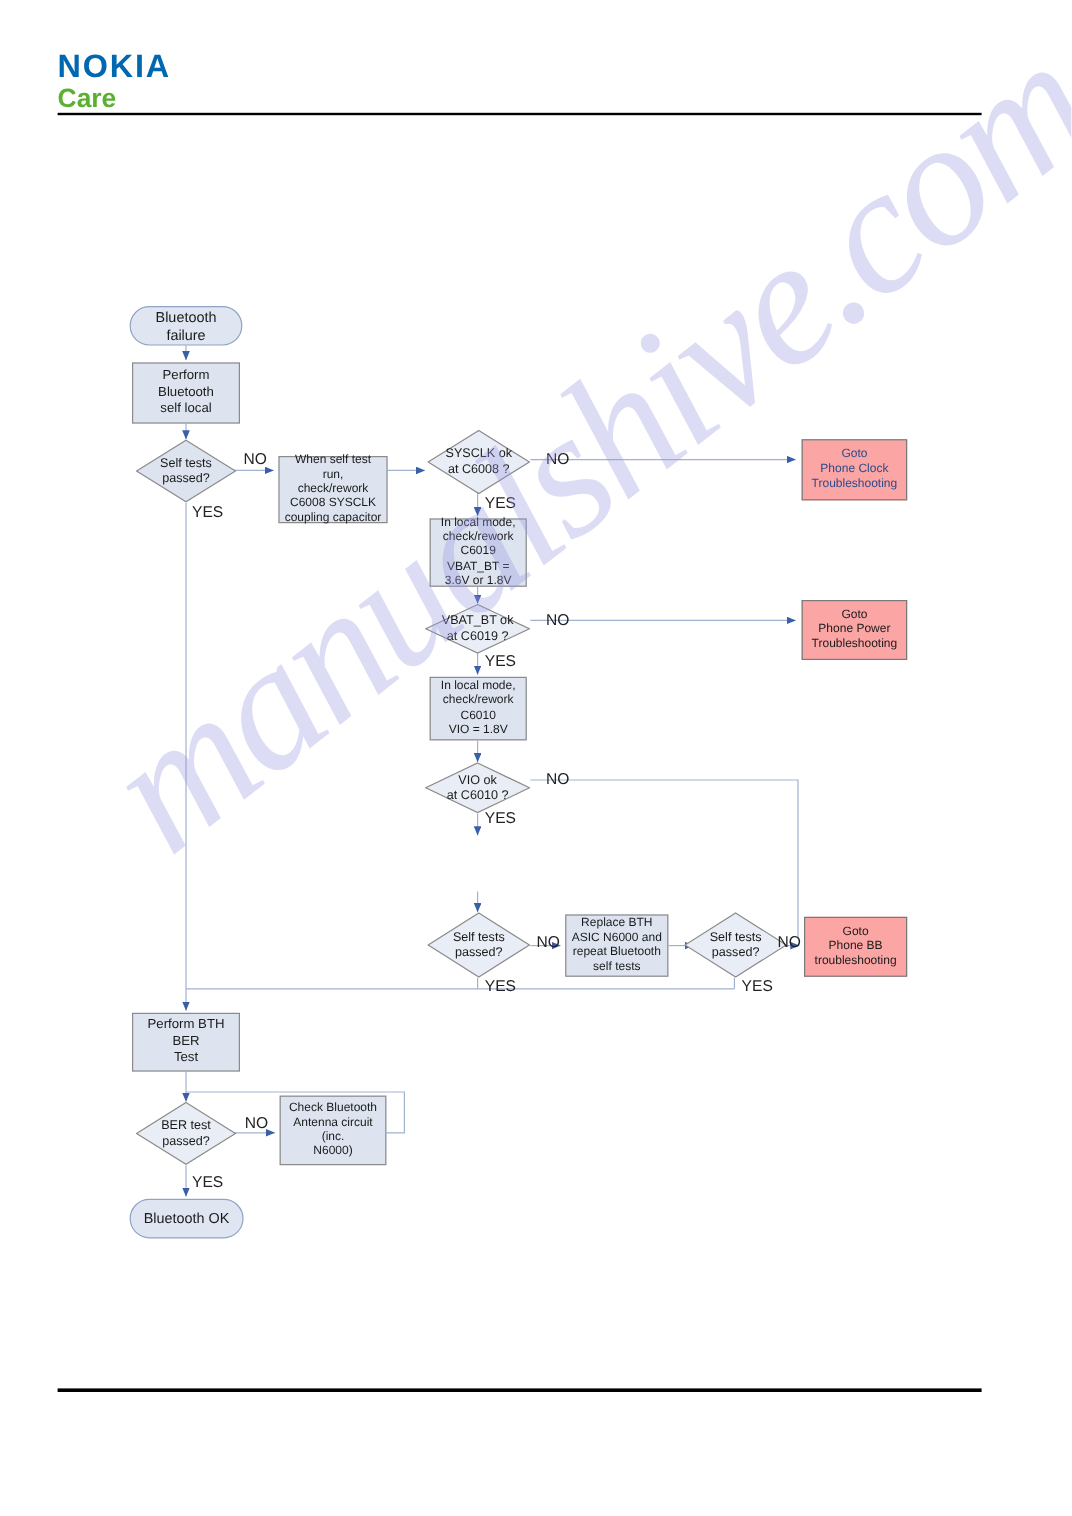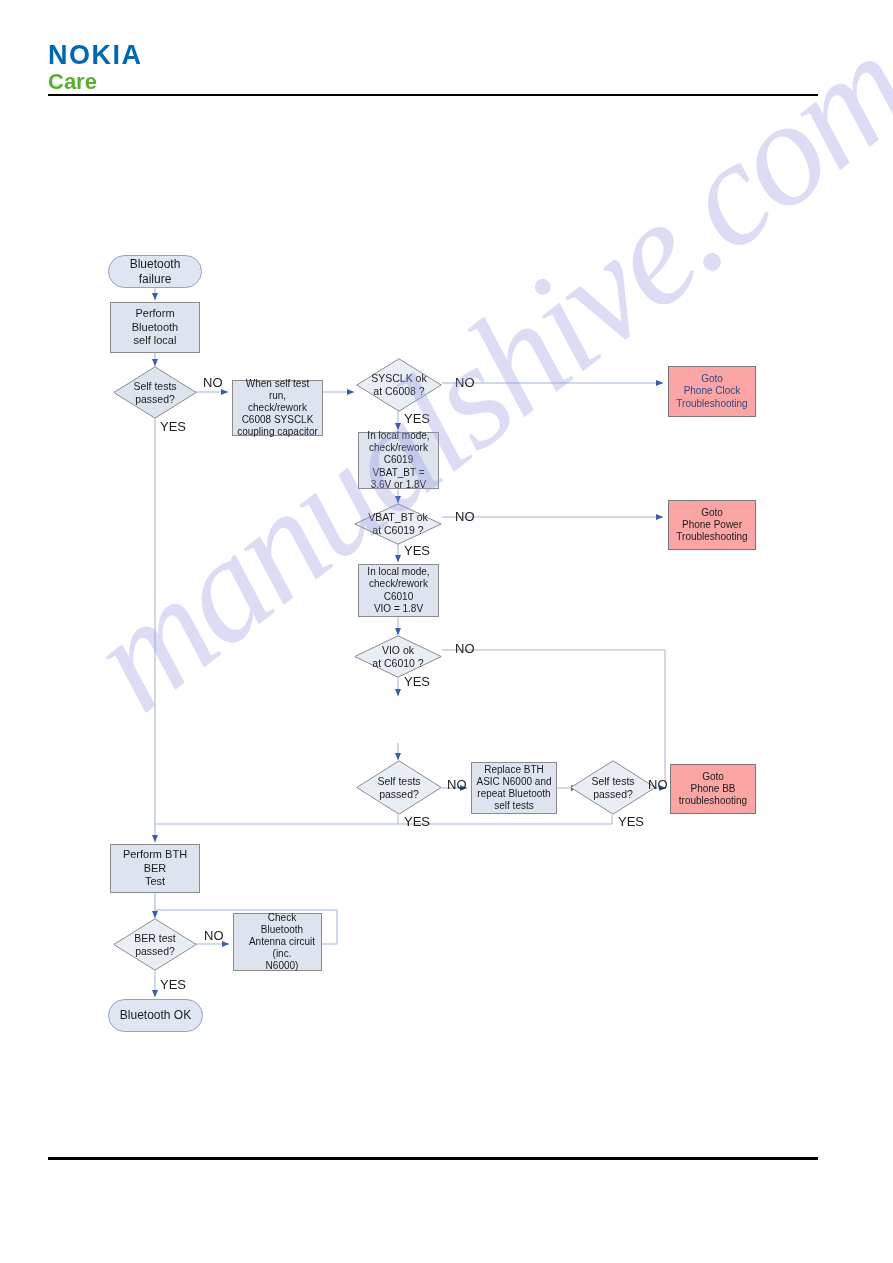--- a/index.html
+++ b/index.html
@@ -354,21 +354,21 @@
 
     <div class="diamond" style="left:113px; top:918px; width:84px; height:53px;">
       <svg class="shape" viewBox="0 0 84 53" preserveAspectRatio="none">
         <polygon points="42,0.8 83.2,26.5 42,52.2 0.8,26.5" fill="#e9eef6" stroke="#8b8b8b" stroke-width="1"></polygon>
       </svg>
       <span class="dtxt">BER test
 passed?</span>
     </div>
 
     <div class="node process" style="left:233px; top:913px; width:89px; height:58px;">
-      <span class="txt" style="font-size:10px;padding-left:12px;">Check Bluetooth
+      <span class="txt" style="font-size:10px;">Check Bluetooth
 Antenna circuit (inc.
 N6000)</span>
     </div>
 
     <div class="node terminator" style="left:108px; top:999px; width:95px; height:33px;">
       <span class="txt">Bluetooth OK</span>
     </div>
 
     <div class="elabel" style="left:203px; top:375px;">NO</div>
     <div class="elabel" style="left:160px; top:419px;">YES</div>

